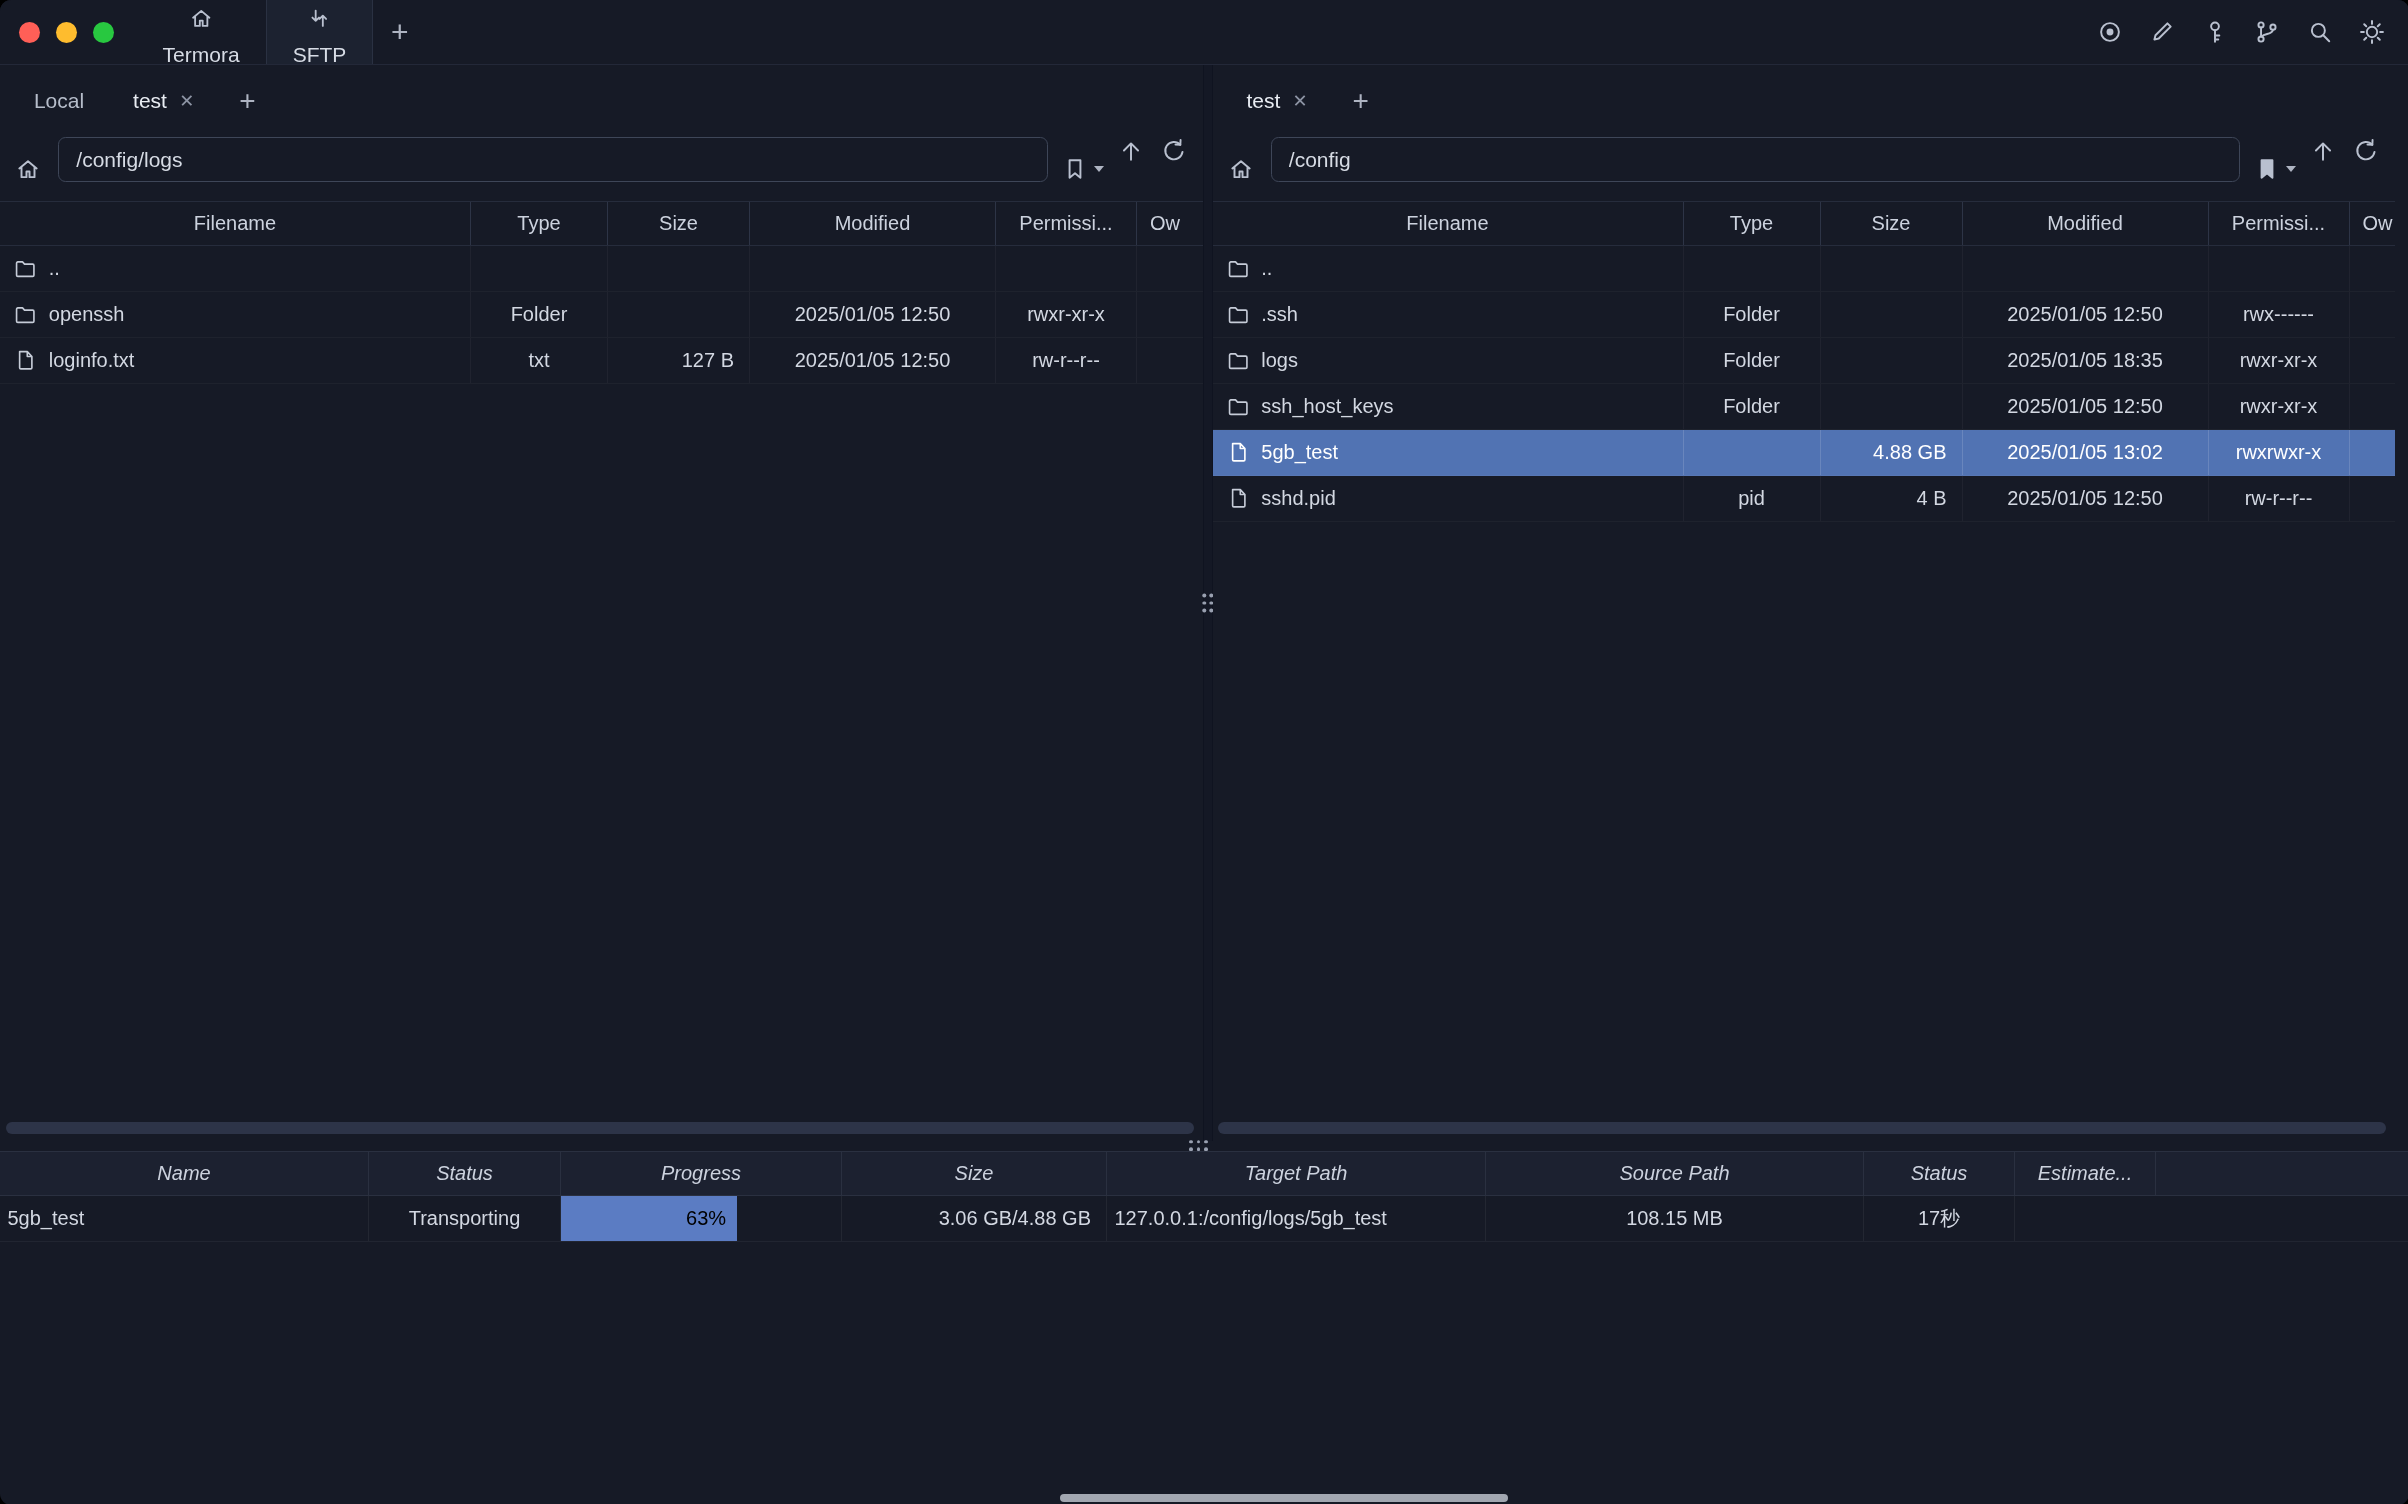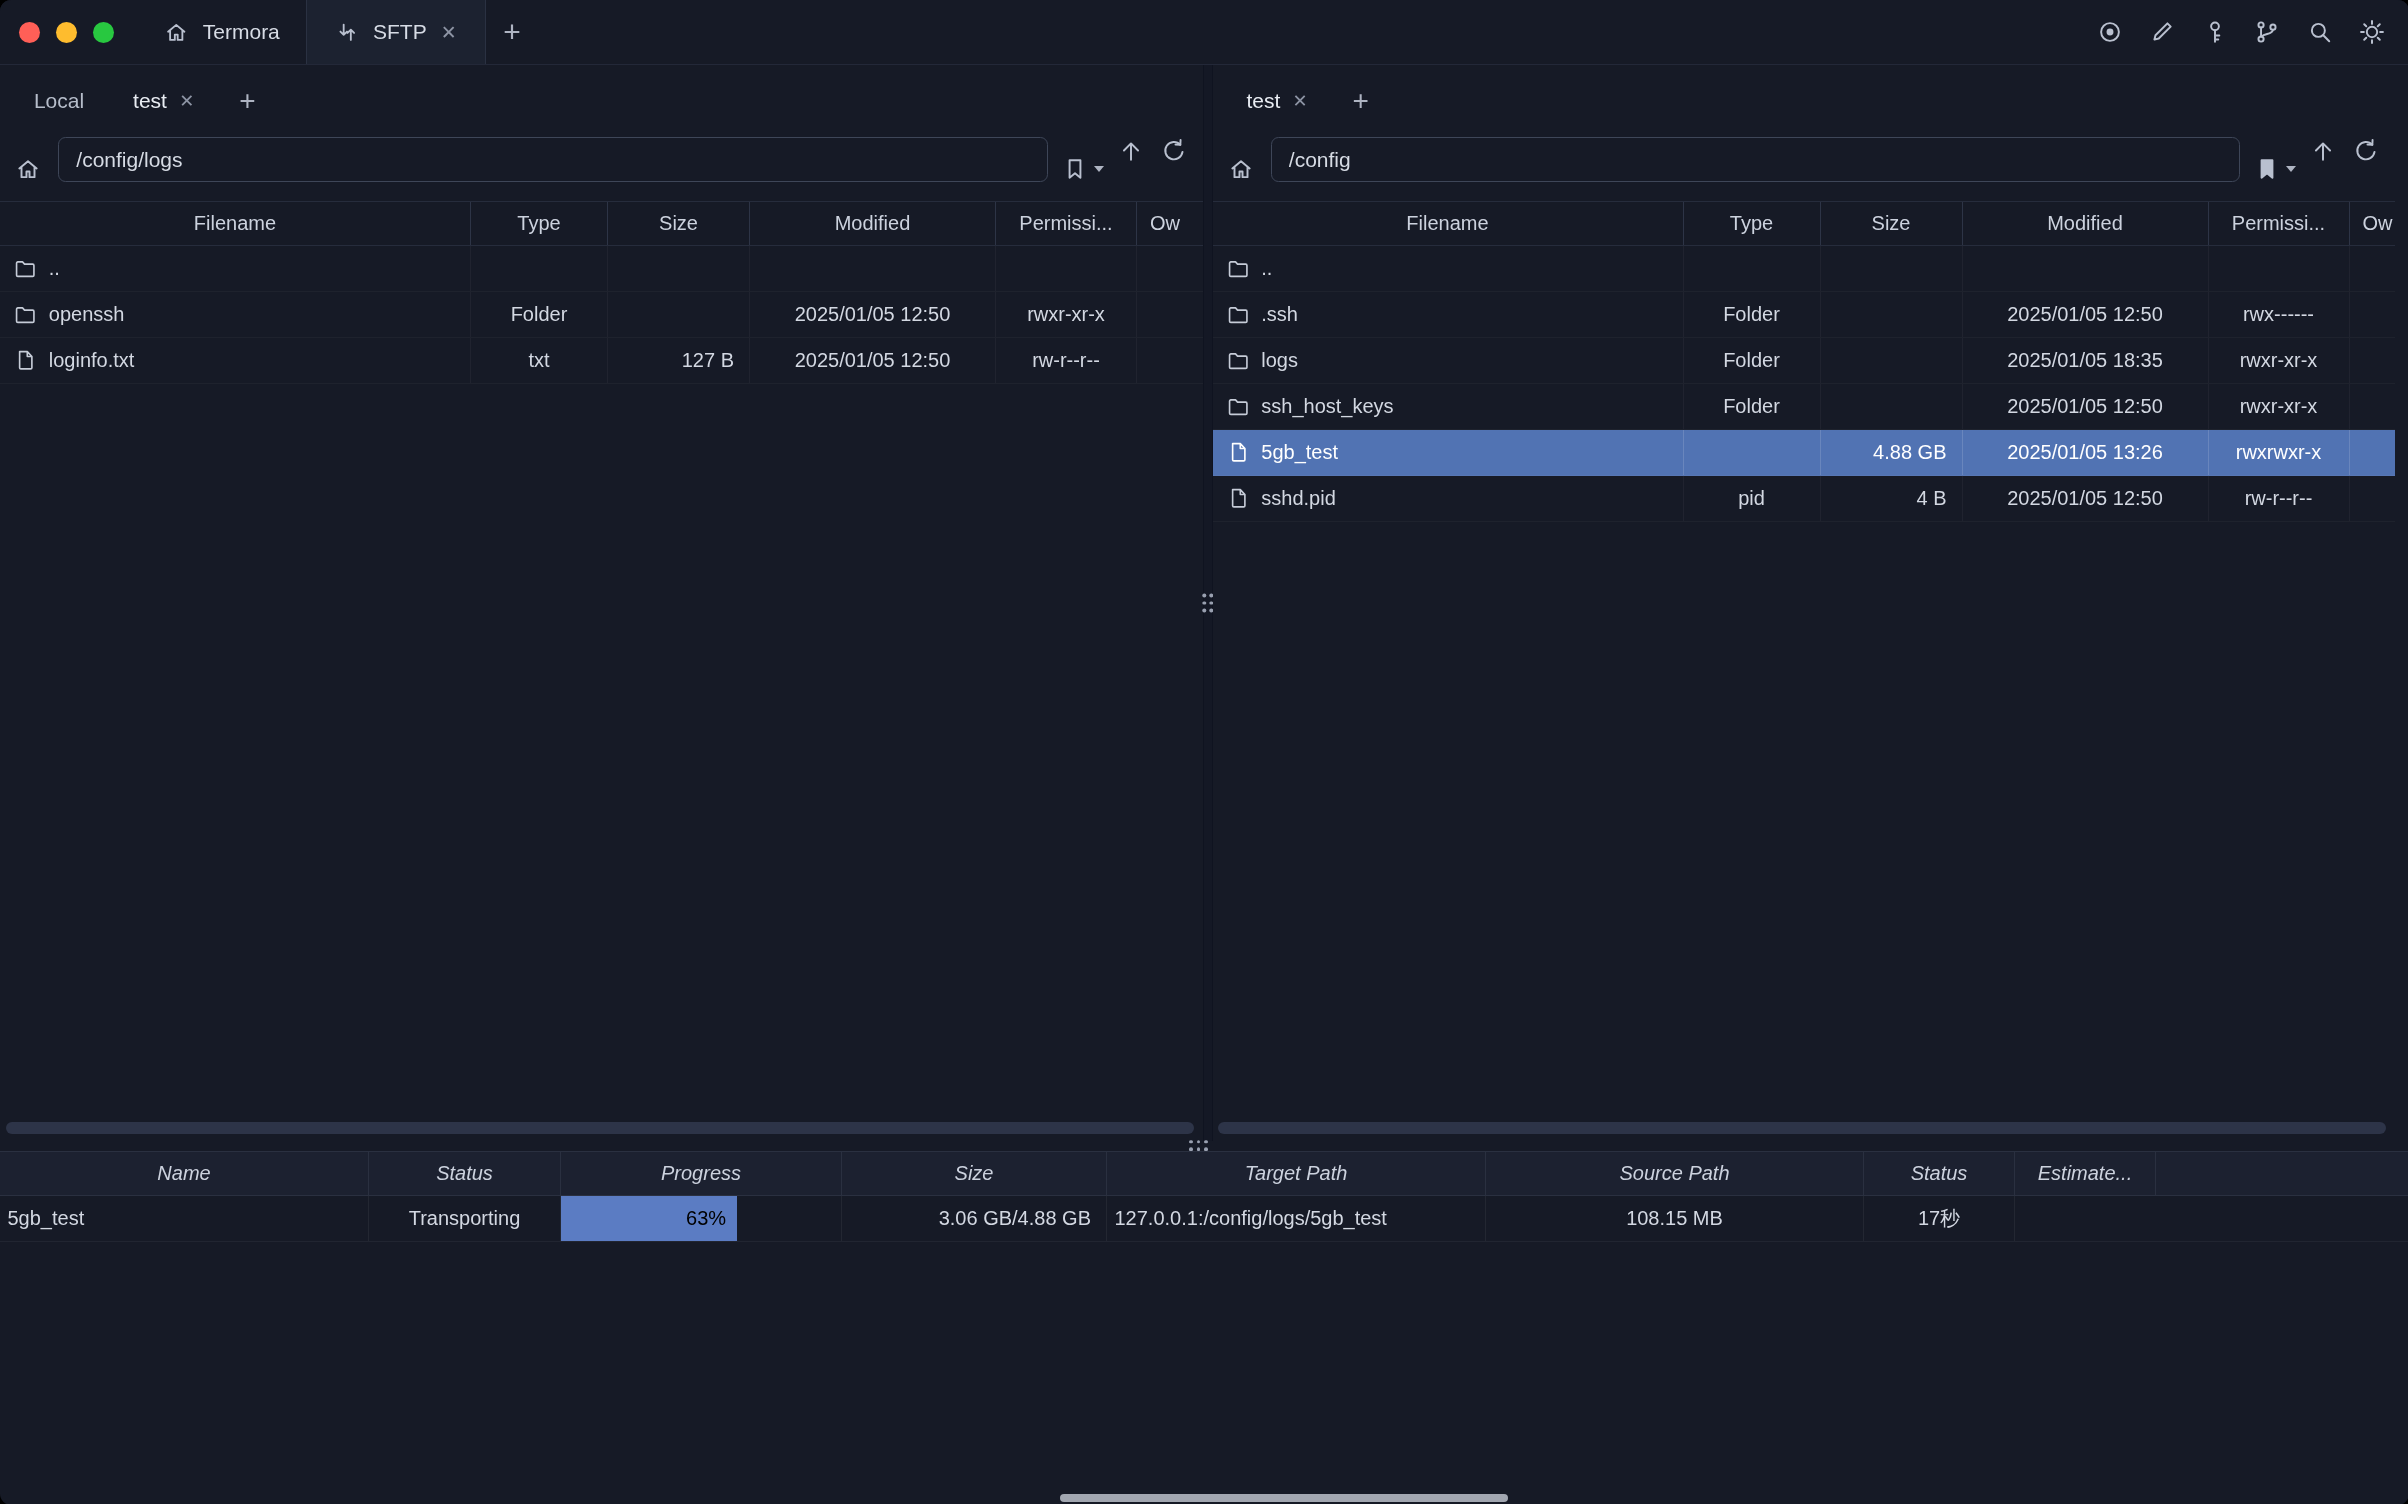--- a/index.html
+++ b/index.html
@@ -6,21 +6,21 @@
   body{width:2409px;height:1505px;overflow:hidden;font-family:"Liberation Sans","DejaVu Sans",sans-serif;color:#d3d8e2;}
   .window{position:relative;width:2409px;height:1505px;background:#161a26;border-radius:11.3px;overflow:hidden;}
 
   
   .titlebar{position:absolute;top:0;left:0;right:0;height:64px;display:flex;align-items:stretch;border-bottom:0.9px solid #232838;background:#161a26;}
   .traffic{display:flex;align-items:center;gap:16px;padding:0 22.6px 0 19px;}
   .dot{width:21px;height:21px;border-radius:50%;display:inline-block;}
   .dot.red{background:#ff5f57;}
   .dot.yellow{background:#febc2e;}
   .dot.green{background:#28c840;}
-  .tb-tab{display:flex;align-items:center;gap:12.2px;padding:0 26px;font-size:21px;color:#d7dce5;cursor:default;}
+  .tb-tab{display:flex;align-items:center;gap:12.2px;padding:6px 26px;font-size:21px;color:#d7dce5;cursor:default;flex-direction:column;}
   .tb-tab.sftp{background:#1c2230;border-left:0.9px solid #2a3142;border-right:0.9px solid #2a3142;}
   .tab-close{font-size:19px;color:#8d94a4;line-height:1;padding:1.9px;}
   .tb-plus{display:flex;align-items:center;justify-content:center;width:53px;font-size:30px;font-weight:300;color:#aeb4c2;}
   .tb-right{margin-left:auto;display:flex;align-items:center;gap:24.5px;padding-right:22.6px;}
   .icbtn{width:28px;height:28px;display:flex;align-items:center;justify-content:center;}
   .ic{width:26px;height:26px;stroke:#b9c0cf;fill:none;stroke-width:1.8;stroke-linecap:round;stroke-linejoin:round;}
   .ic.small{width:24.5px;height:24.5px;}
   .fdot{fill:#b9c0cf;stroke:none;}
 
   
@@ -381,21 +381,21 @@
         <div class="cell al">
           <span class="fic">
               <svg class="ic" viewBox="0 0 24 24">
                 <path d="M6.5 3.5 h7.5 l4.5 4.8 v11 a1.2 1.2 0 0 1 -1.2 1.2 H7.7 a1.2 1.2 0 0 1 -1.2 -1.2 z M14 3.5 v4.8 h4.5"></path>
               </svg>
             </span>
           <span>5gb_test</span>
         </div>
         <div class="cell"></div>
         <div class="cell ar">4.88 GB</div>
-        <div class="cell">2025/01/05 13:26</div>
+        <div class="cell">2025/01/05 13:02</div>
         <div class="cell">rwxrwxr-x</div>
         <div class="cell last"></div>
       </div>
 
       <div class="fgrid frow">
         <div class="cell al">
           <span class="fic">
               <svg class="ic" viewBox="0 0 24 24">
                 <path d="M6.5 3.5 h7.5 l4.5 4.8 v11 a1.2 1.2 0 0 1 -1.2 1.2 H7.7 a1.2 1.2 0 0 1 -1.2 -1.2 z M14 3.5 v4.8 h4.5"></path>
               </svg>

